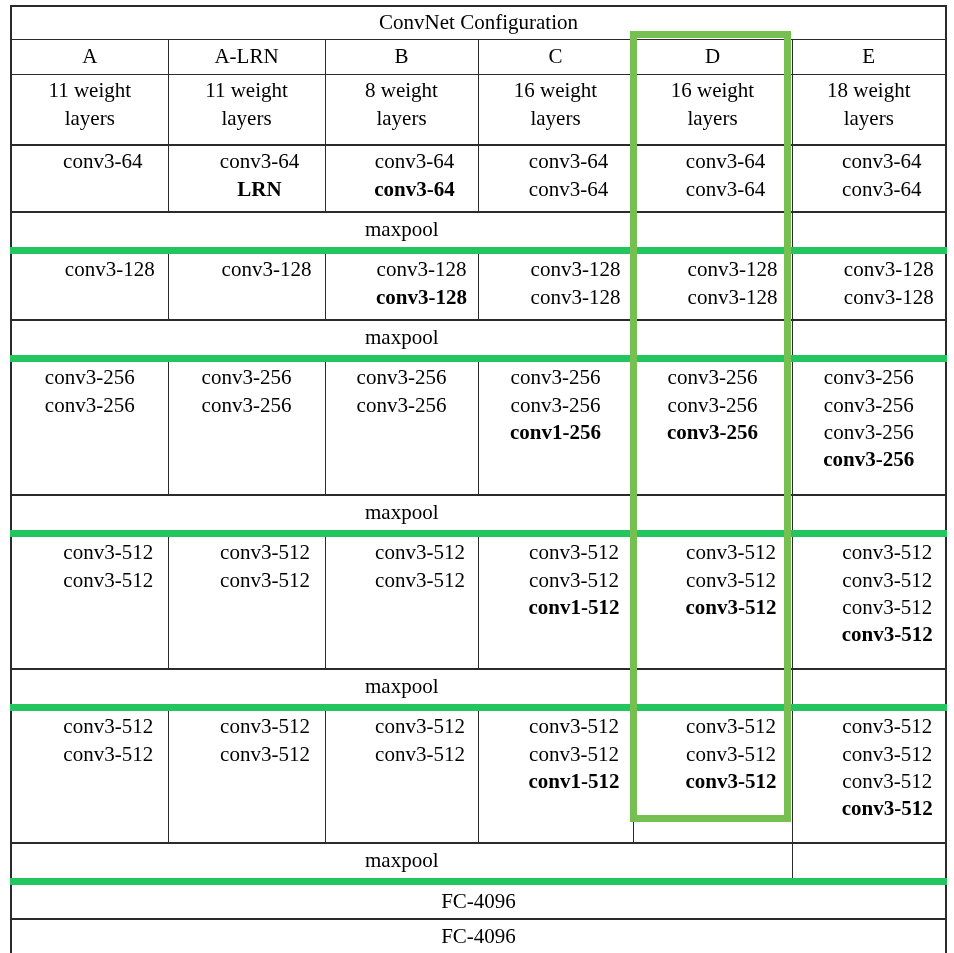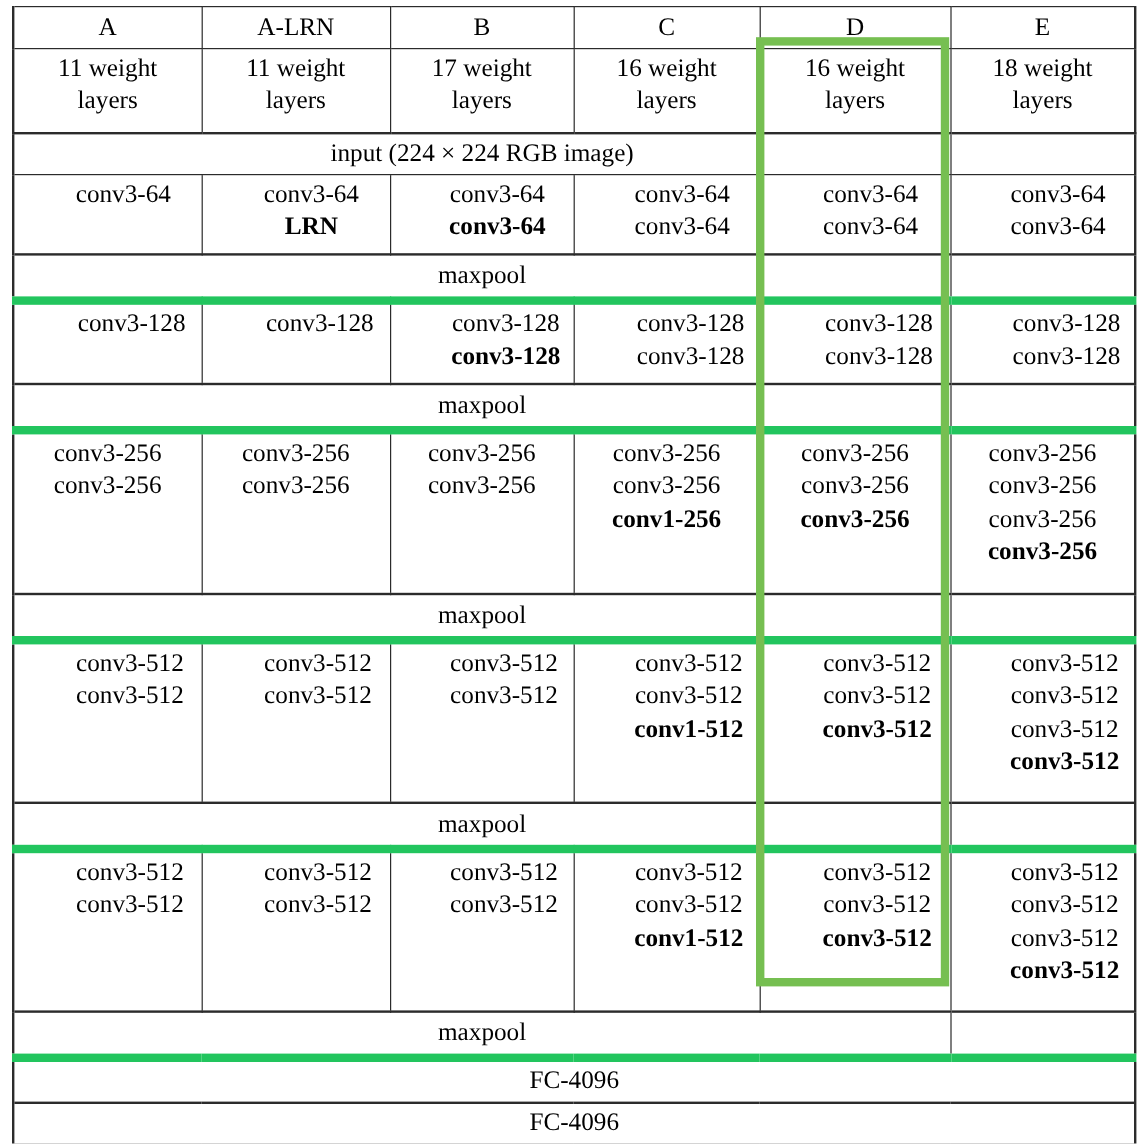--- a/index.html
+++ b/index.html
@@ -134,57 +134,56 @@
   <table class="convnet">
     <colgroup>
       <col class="c-a">
         <col class="c-alrn">
         <col class="c-b">
         <col class="c-c">
         <col class="c-d">
         <col class="c-e">
     </colgroup>
     <tbody id="table-body">
+        <tr class="r-title">
+          <td colspan="6">ConvNet Configuration</td>
+        </tr>
         <tr class="r-letters">
           <td>A</td>
           <td>A-LRN</td>
           <td>B</td>
           <td>C</td>
           <td>D</td>
           <td>E</td>
         </tr>
         <tr class="r-weights">
           <td>
             <span class="line">11 weight</span>
             <span class="line">layers</span>
           </td>
           <td>
             <span class="line">11 weight</span>
             <span class="line">layers</span>
           </td>
           <td>
-            <span class="line">17 weight</span>
+            <span class="line">8 weight</span>
             <span class="line">layers</span>
           </td>
           <td>
             <span class="line">16 weight</span>
             <span class="line">layers</span>
           </td>
           <td>
             <span class="line">16 weight</span>
             <span class="line">layers</span>
           </td>
           <td>
             <span class="line">18 weight</span>
             <span class="line">layers</span>
           </td>
-        </tr>
-        <tr class="r-input">
-          <td class="span4" colspan="5">input (224 × 224 RGB image)</td>
-          <td class="blank-e"></td>
         </tr>
         <tr class="r-conv h64">
           <td>
             <span class="line">conv3-64</span>
           </td>
           <td>
             <span class="line">conv3-64</span>
             <span class="line bold">LRN</span>
           </td>
           <td>

